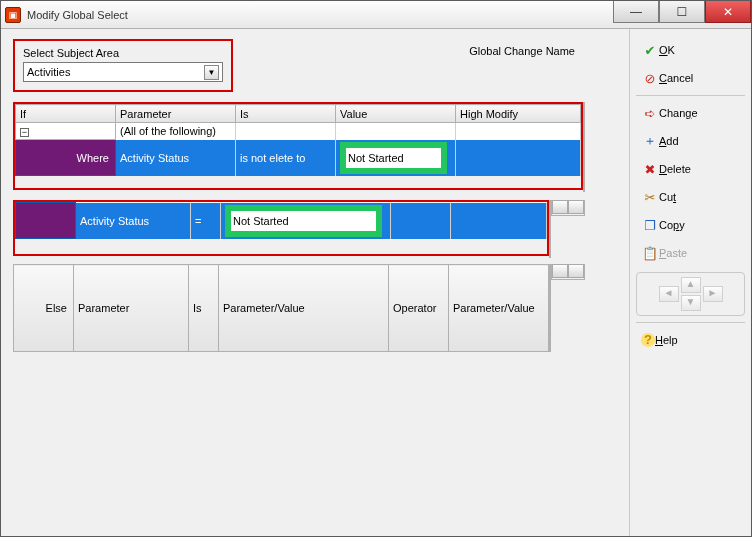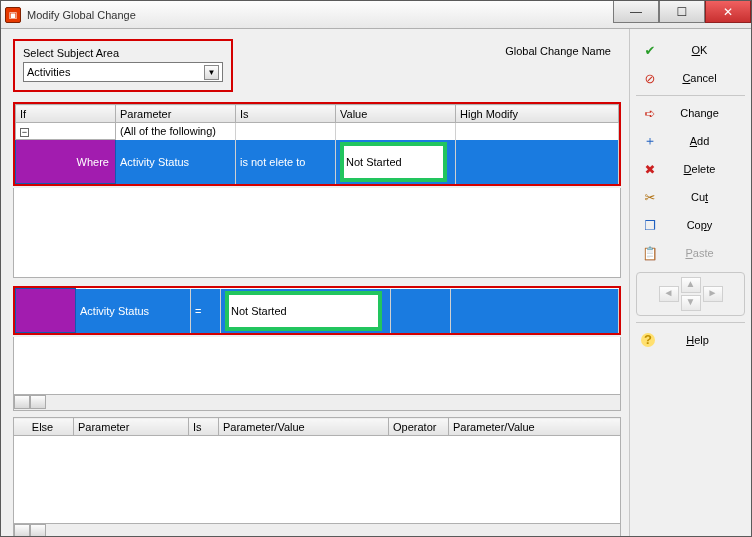--- a/index.html
+++ b/index.html
@@ -4,68 +4,68 @@
 <style>
   * { box-sizing: border-box; }
   body { margin: 0; font-family: Tahoma, Arial, sans-serif; font-size: 11px; background: #d8d8d8; }
   .window { width: 752px; height: 537px; background: #f0f0f0; border: 1px solid #5a5a5a; position: relative; }
   .titlebar { height: 28px; background: linear-gradient(#fdfdfd,#e8e8e8); border-bottom: 1px solid #b0b0b0; display: flex; align-items: center; padding-left: 4px; }
   .titlebar .app-icon { width: 16px; height: 16px; background: #e63900; border: 1px solid #802000; margin-right: 6px; border-radius: 2px; display:flex; align-items:center; justify-content:center; color:#fff; font-size:9px;}
   .titlebar .title { color: #333; }
   .win-buttons { position: absolute; right: 0; top: 0; display: flex; }
   .win-btn { width: 46px; height: 22px; border: 1px solid #7a7a7a; border-top: none; display: flex; align-items: center; justify-content: center; background: linear-gradient(#f5f5f5,#d5d5d5); color:#333; font-size:12px;}
   .win-btn.close { background: linear-gradient(#f06060,#c83030); color: #fff; border-color:#902020;}
-  .content { display: flex; height: calc(100% - 28px); }
+  .content { display: flex; height: calc(100% - 28px); gap: 36px; }
   .main { flex: 1; padding: 10px 8px 8px 12px; display: flex; flex-direction: column; overflow: hidden;}
   .side { width: 122px; padding: 8px 6px; border-left: 1px solid #c8c8c8;}
   .side-sep { height:1px; background:#c8c8c8; margin:4px 0;}
   .side-btn { display:flex; align-items:center; height:26px; padding:0 4px; margin-bottom:2px; cursor:default; border:1px solid transparent; border-radius:3px;}
   .side-btn .ic { width:18px; text-align:center; font-size:13px; }
-  .side-btn .lbl { flex:1; text-align:center; }
+  .side-btn .lbl { flex:1; }
   .side-btn.disabled { color:#a0a0a0; }
   .underline { text-decoration: underline; }
   .toprow { display:flex; gap: 30px; margin-bottom: 10px;}
   .fieldgrp { }
   .fieldgrp label { display:block; margin-bottom:3px; }
   .redbox { border: 2px solid #d40000; padding: 6px 8px 8px; }
   select, input[type=text] { font: inherit; }
   .combo { width: 200px; height: 20px; border:1px solid #7a7a7a; background:#fff; display:flex; align-items:center; padding:0 3px; justify-content:space-between;}
   .combo .arrow { width:15px; height:15px; border:1px solid #888; background:linear-gradient(#fdfdfd,#dcdcdc); display:flex; align-items:center; justify-content:center; font-size:8px;}
   .name-field { width: 220px; height: 20px; border:1px solid #888; background:#fff; padding:1px 3px; }
 
   .grid-wrap { border:2px solid #d40000; padding:0; margin-bottom:2px;}
   .grid { width:100%; border-collapse:collapse; background:#fff; table-layout:fixed;}
   .grid th { background: linear-gradient(#f8f8f8,#e3e3e3); border:1px solid #b0b0b0; text-align:left; font-weight:normal; padding:2px 4px; height:18px; overflow:hidden; white-space:nowrap;}
   .grid td { border-right:1px solid #d0d0d0; padding:2px 4px; height:17px; overflow:hidden; white-space:nowrap;}
   .grid td.rowhead, .grid th.rowhead { background: linear-gradient(#f8f8f8,#e3e3e3); border:1px solid #b0b0b0; width:100px; text-align:right; padding-right:6px; }
   .grid td.rowhead.narrow, .grid th.rowhead.narrow { width:60px; }
   .grid tr.selrow td { background:#1a7be0; color:#fff; }
-  .grid tr.selrow td.rowhead { background:#a21caf; color:#fff; border-color:#0f5bb0;margin-left:33px;}
+  .grid tr.selrow td.rowhead { background:#701a75; color:#fff; border-color:#0f5bb0;margin-left:33px;}
   .grid tr.allrow td { background:#fff; color:#000;}
-  .cell-edit { border:4px solid #22c55e; background:#fff; color:#000; display:inline-block; padding:10px 2px; width:calc(100% - 4px); height:100%; box-sizing:border-box;}
+  .cell-edit { border:6px solid #22c55e; background:#fff; color:#000; display:inline-block; padding:4px 2px; width:calc(100% - 4px); height:100%; box-sizing:border-box;}
   .in-sel .cell-edit { background:#fff; color:#000;}
-  .grid-area { display:flex; flex-direction:column; }
+  .grid-area { display:flex; flex-direction:row; }
   .bodybox { background:#fff; border:1px solid #b0b0b0; border-top:none; }
   .bodybox.tall { height: 90px; }
   .bodybox.taller { height: 88px; }
   .scrollbar { height:16px; background:#eee; border:1px solid #b0b0b0; border-top:none; display:flex;}
   .scrollbar .sq { width:16px; height:14px; background:linear-gradient(#fdfdfd,#d8d8d8); border:1px solid #aaa; margin:0;}
   .sec-else { margin-top:6px;}
   .expand-box { display:inline-block; width:9px; height:9px; border:1px solid #666; text-align:center; line-height:7px; font-size:9px; background:#fff; color:#000;}
   .arrow-pad { display:flex; align-items:center; justify-content:center; border:1px solid #c8c8c8; border-radius:4px; padding:4px; margin:6px 0; gap:2px; color:#b0b0b0;}
   .arrow-pad .col { display:flex; flex-direction:column; gap:2px;}
   .arrow-pad .abtn { width:20px; height:16px; text-align:center; font-size:10px; background:linear-gradient(#fdfdfd,#e8e8e8); border:1px solid #d0d0d0;}
 </style>
 </head>
 <body>
 
 <div class="window">
   <div class="titlebar">
     <div class="app-icon">▣</div>
-    <div class="title">Modify Global Change</div>
+    <div class="title">Modify Global Select</div>
     <div class="win-buttons">
       <div class="win-btn">—</div>
       <div class="win-btn">☐</div>
       <div class="win-btn close">✕</div>
     </div>
   </div>
 
   <div class="content">
     <div class="main">
 
@@ -155,21 +155,21 @@
           <colgroup>
               <col style="width:60px">
               <col style="width:115px">
               <col style="width:30px">
               <col style="width:170px">
               <col style="width:60px">
               <col>
             </colgroup>
           <tbody>
               <tr>
-            <th class="rowhead narrow" style="text-align:center; padding-left:4px;">Else</th>
+            <th class="rowhead narrow" style="text-align:right; padding-left:4px;">Else</th>
             <th>Parameter</th>
             <th>Is</th>
             <th>Parameter/Value</th>
             <th>Operator</th>
             <th>Parameter/Value</th>
           </tr>
         </tbody>
           </table>
         <div class="bodybox taller"></div>
         <div class="scrollbar">

